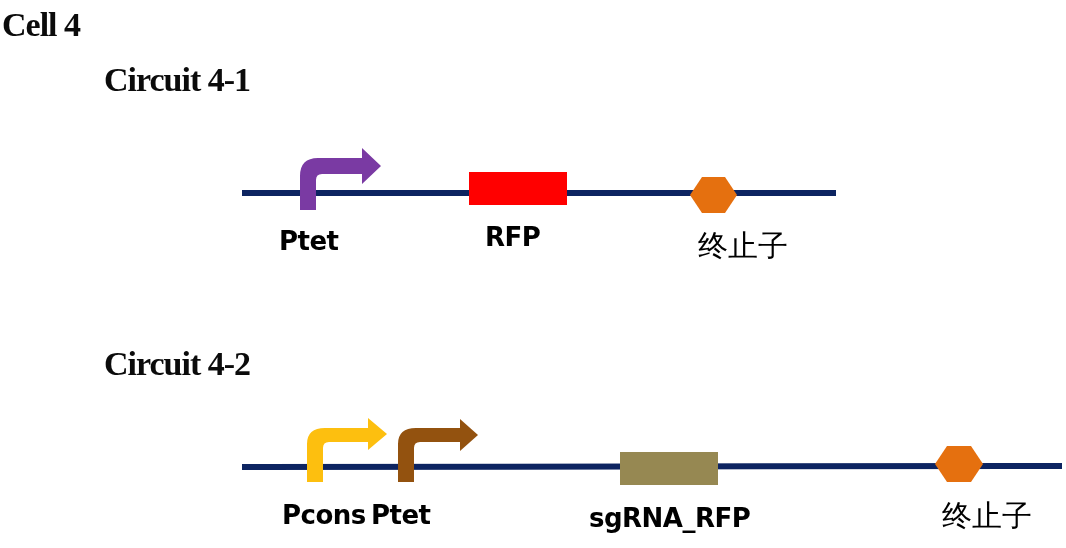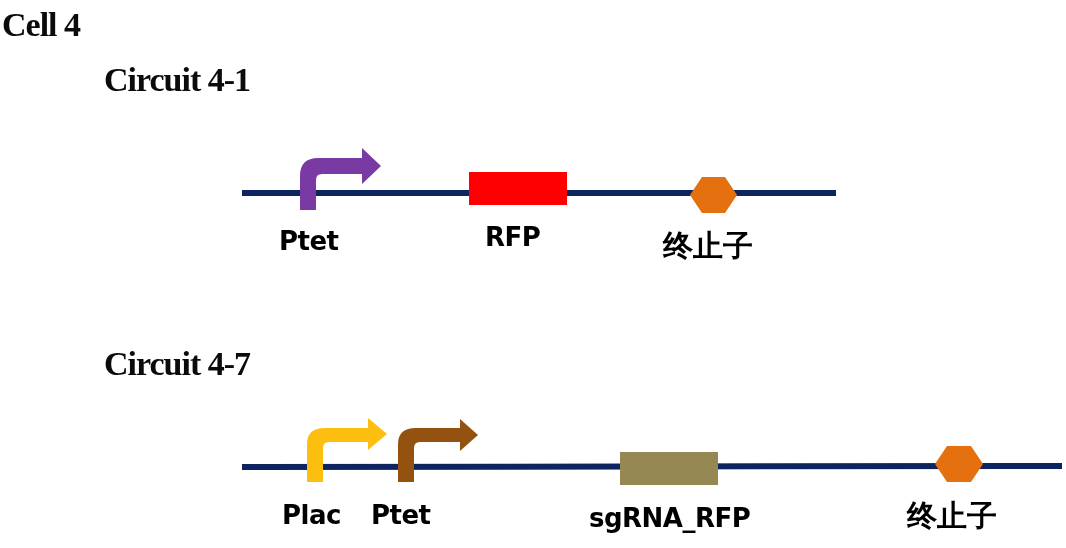--- a/index.html
+++ b/index.html
@@ -7,29 +7,29 @@
          font-family: "DejaVu Sans", "Liberation Sans", sans-serif; color: #000; }
   .title { position: absolute; font-weight: bold; color: #0b0b0b; white-space: nowrap;
            font-family: Liberation Serif, serif; }
   .cell-title { left: 2px; top: 6px; font-size: 34px; letter-spacing: -1px; }
   .circuit-title { left: 104px; font-size: 34px; letter-spacing: -1px; }
   .ct1 { top: 61px; }
   .ct2 { top: 345px; }
   .label { position: absolute; font-weight: bold; font-size: 26px; white-space: nowrap;
            font-family: "DejaVu Sans", sans-serif; letter-spacing: -0.5px; }
   .label-cn { position: absolute; font-size: 30px; white-space: nowrap;
-              font-family: "DejaVu Sans", sans-serif; font-weight: bold; }
+              font-family: "DejaVu Sans", sans-serif; font-weight: normal; margin-left: 35px; }
   svg.canvas { position: absolute; left: 0; top: 0; }
 </style>
 </head>
 <body>
 
 <div class="title cell-title">Cell 4</div>
 <div class="title circuit-title ct1">Circuit 4-1</div>
-<div class="title circuit-title ct2">Circuit 4-7</div>
+<div class="title circuit-title ct2">Circuit 4-2</div>
 
 <svg class="canvas" width="1066" height="548" viewBox="0 0 1066 548">
 
   <g>
     <line class="bb" x1="242" y1="193" x2="836" y2="193" stroke-width="6" stroke="#0d2461"></line>
     <path d="M300,210 L300,176 Q300,158 318,158 L362,158 L362,148 L381,166 L362,184 L362,174 L322,174 Q316,174 316,180 L316,210 Z" fill="#7a3aa3"></path>
     <rect x="469" y="172" width="98" height="33" fill="#ff0000"></rect>
     <polygon points="702,177 725,177 737,195 725,213 702,213 690,195" fill="#e5700f"></polygon>
   </g>
 
@@ -39,16 +39,16 @@
     <path d="M398,482 L398,444 Q398,428 416,428 L460,428 L460,419 L478,435 L460,451 L460,442 L420,442 Q414,442 414,448 L414,482 Z" fill="#93520f"></path>
     <rect x="620" y="452" width="98" height="33" fill="#968852"></rect>
     <polygon points="947,446 971,446 983,464 971,482 947,482 935,464" fill="#e5700f"></polygon>
   </g>
 </svg>
 
 <div class="label" style="left:279px; top:226px;">Ptet</div>
 <div class="label" style="left:477px; top:222px;margin-left:8px;">RFP</div>
 <div class="label-cn" style="left:663px; top:226px;">终止子</div>
 
-<div class="label" style="left:282px; top:500px;">Plac</div>
+<div class="label" style="left:282px; top:500px;">Pcons</div>
 <div class="label" style="left:371px; top:500px;">Ptet</div>
 <div class="label" style="left:573px; top:503px;margin-left:16px;">sgRNA_RFP</div>
 <div class="label-cn" style="left:907px; top:496px;">终止子</div>
 
 </body></html>

